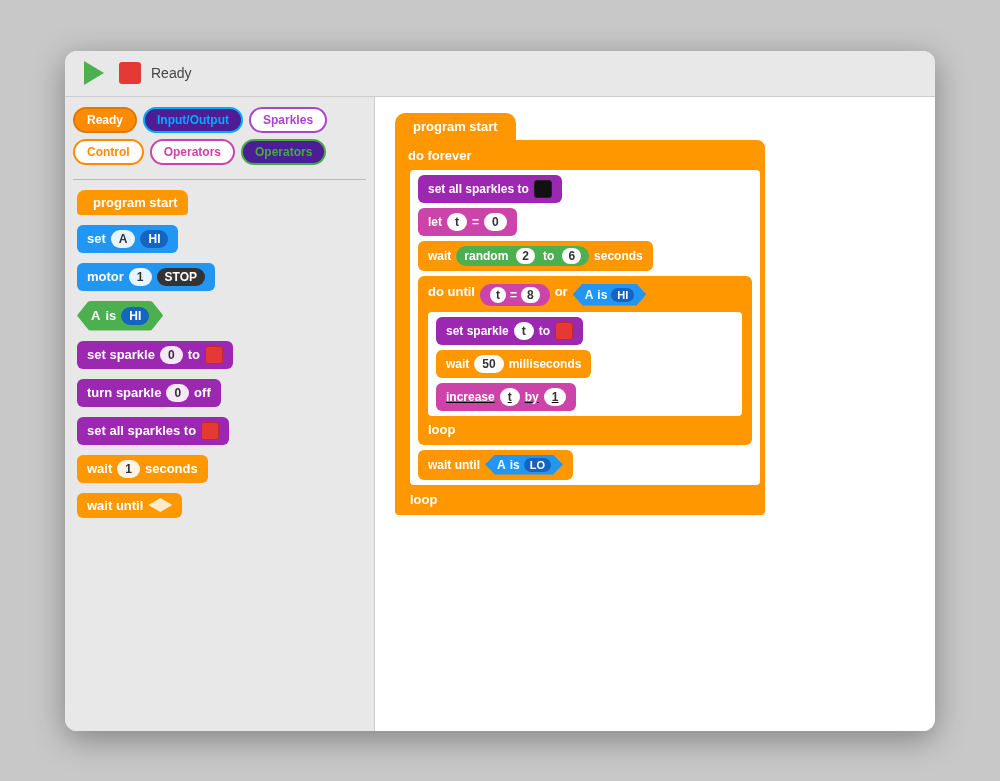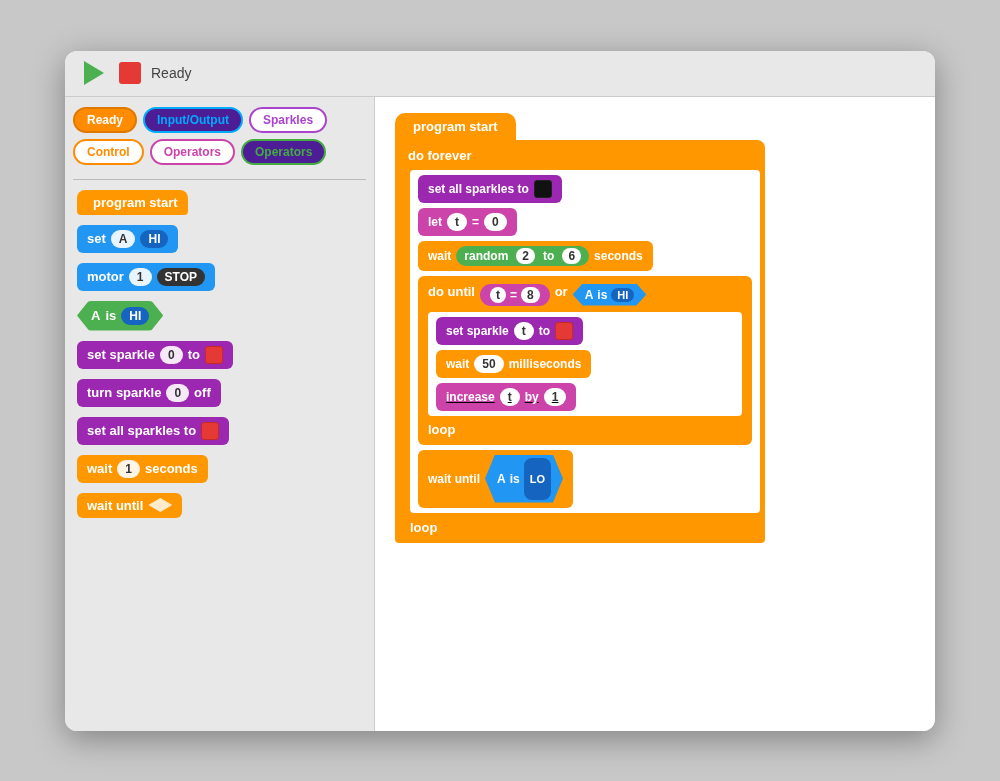--- a/index.html
+++ b/index.html
@@ -382,21 +382,21 @@
                 </div>
               </div>
 
               <div style="display:flex; align-items:center; gap:5px;">
                 <div style="background:#ff9800;color:white;border-radius:6px;padding:5px 10px;font-size:12px;font-weight:700;display:flex;align-items:center;gap:5px;">
                   <span>wait until</span>
 
                   <span style="background:#2196f3;color:white;padding:3px 12px;font-size:12px;font-weight:700;clip-path: polygon(10px 0%, calc(100% - 10px) 0%, 100% 50%, calc(100% - 10px) 100%, 10px 100%, 0% 50%); display:flex; align-items:center; gap:4px;">
                     <span>A</span>
                     <span>is</span>
-                    <span style="background:#1565c0;color:white;border-radius:8px;padding:15px 6px;font-size:11px;font-weight:700;">LO</span>
+                    <span style="background:#1565c0;color:white;border-radius:8px;padding:1px 6px;font-size:11px;font-weight:700;">LO</span>
                   </span>
                 </div>
               </div>
             </div>
 
             <div style="color:white; font-size:13px; font-weight:700; padding:4px 10px;">
               <span>loop</span>
             </div>
           </div>
         </div>

